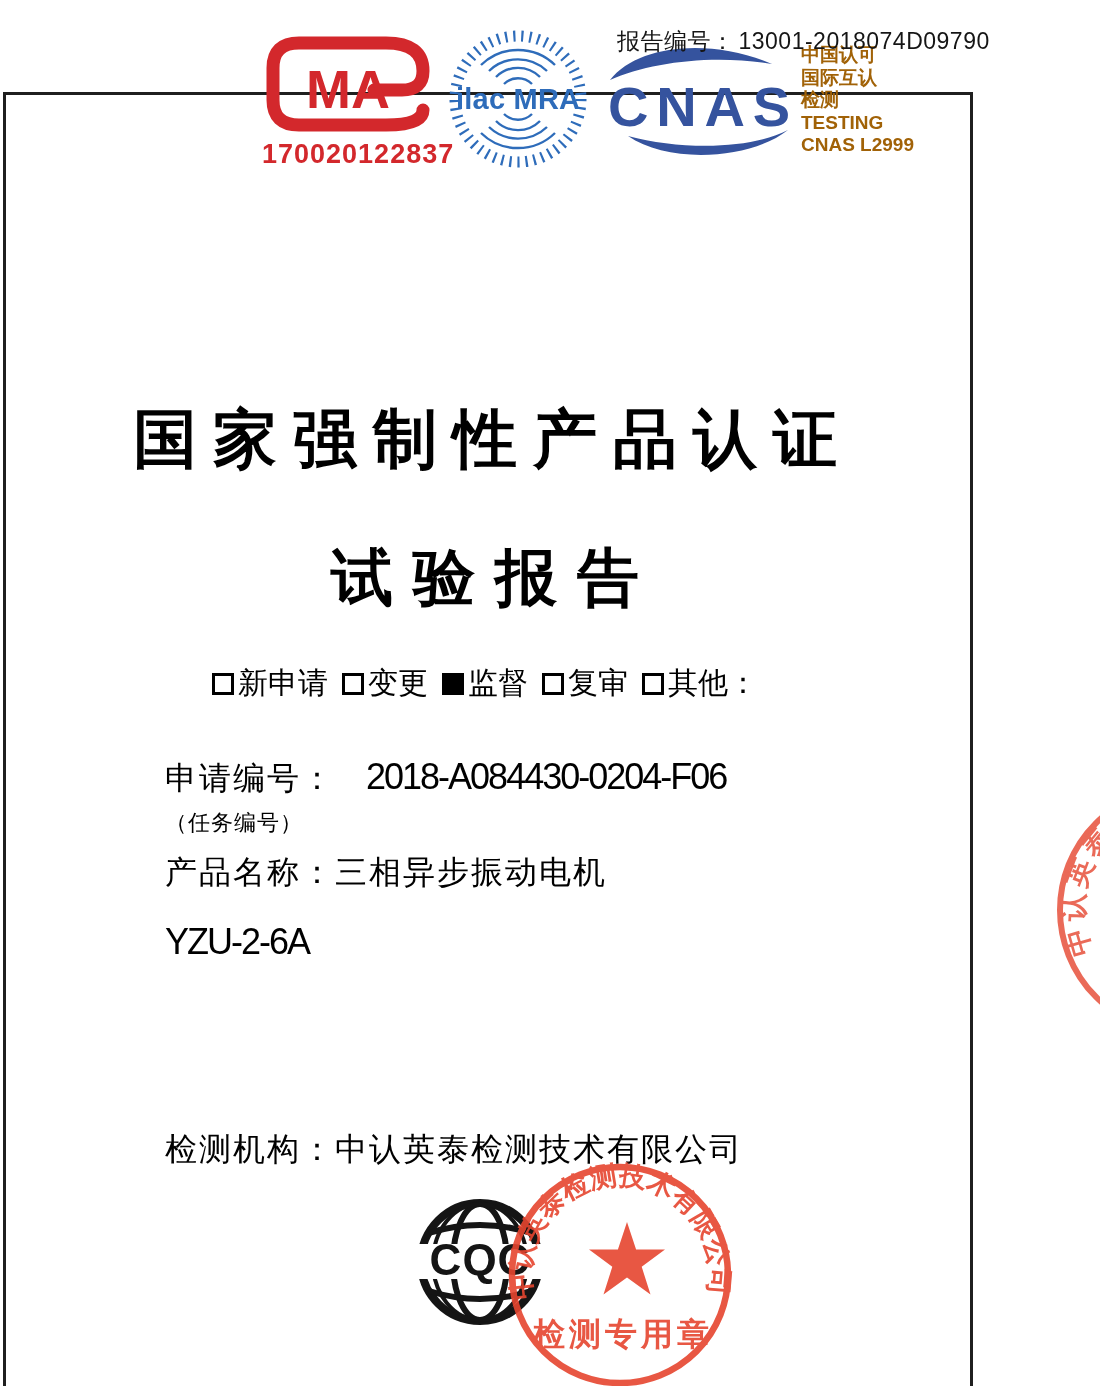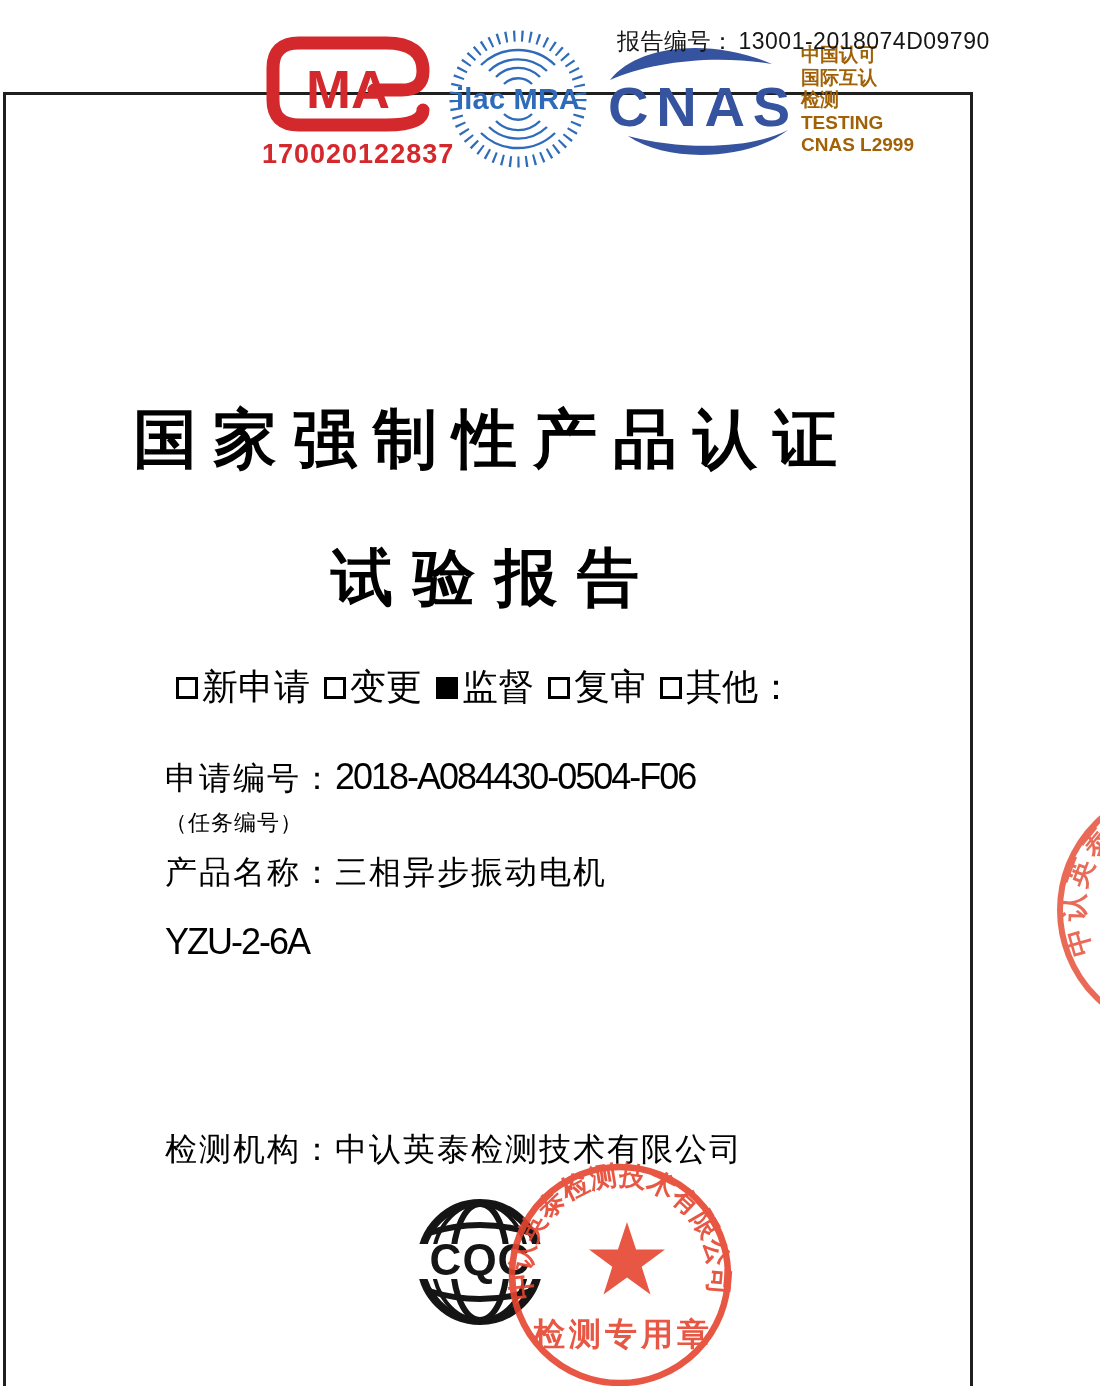--- a/index.html
+++ b/index.html
@@ -23,30 +23,30 @@
   .cnas-block{position:absolute;left:801px;top:44px;z-index:2;color:#a16207;
               font-family:"Liberation Sans",sans-serif;font-weight:bold;
               font-size:19px;line-height:22.5px;white-space:nowrap;}
   
   .title1{position:absolute;left:3px;top:396px;width:964px;margin:0;text-align:center;
           font-size:64px;font-weight:600;letter-spacing:16px;text-indent:16px;z-index:1;}
   .title2{position:absolute;left:3px;top:536px;width:964px;margin:0;text-align:center;
           font-size:62px;font-weight:600;letter-spacing:20px;text-indent:20px;z-index:1;}
   
   .cbrow{position:absolute;left:3px;top:663px;width:964px;display:flex;
-         justify-content:center;gap:14px;font-size:36px;z-index:1;}
+         justify-content:center;gap:14px;font-size:30px;z-index:1;}
   .cbitem{display:flex;align-items:center;gap:4px;white-space:nowrap;}
   .cb{width:22px;height:22px;border:3px solid #000;box-sizing:border-box;flex:0 0 auto;}
   .cb.filled{background:#000;}
   
   .field{position:absolute;left:165px;display:flex;align-items:baseline;
          font-size:32px;letter-spacing:2px;white-space:nowrap;z-index:1;}
   .value-sans{font-family:"Liberation Sans",sans-serif;font-size:36px;
               letter-spacing:-2px;font-weight:500;}
-  .f-app{top:756px;}
+  .f-app{top:756px;gap:31px;}
   .f-task{top:808px;font-size:22px;letter-spacing:1px;}
   .f-product{top:851px;}
   .f-model{top:921px;}
   .f-agency{top:1128px;}
   
   .cqc{position:absolute;left:405px;top:1194px;z-index:2;}
   .stamp-main{position:absolute;left:460px;top:1155px;z-index:5;opacity:.9;}
   .stamp-side{position:absolute;left:1040px;top:770px;z-index:5;opacity:.8;}
 </style>
 </head>
@@ -118,21 +118,21 @@
       <span>复审</span>
     </span>
     <span class="cbitem">
       <span class="cb"></span>
       <span>其他：</span>
     </span>
   </div>
 
   <div class="field f-app">
     <span>申请编号：</span>
-    <span class="value-sans">2018-A084430-0504-F06</span>
+    <span class="value-sans">2018-A084430-0204-F06</span>
   </div>
 
   <div class="field f-task">（任务编号）</div>
 
   <div class="field f-product">
     <span>产品名称：</span>
     <span>三相异步振动电机</span>
   </div>
 
   <div class="field f-model">

